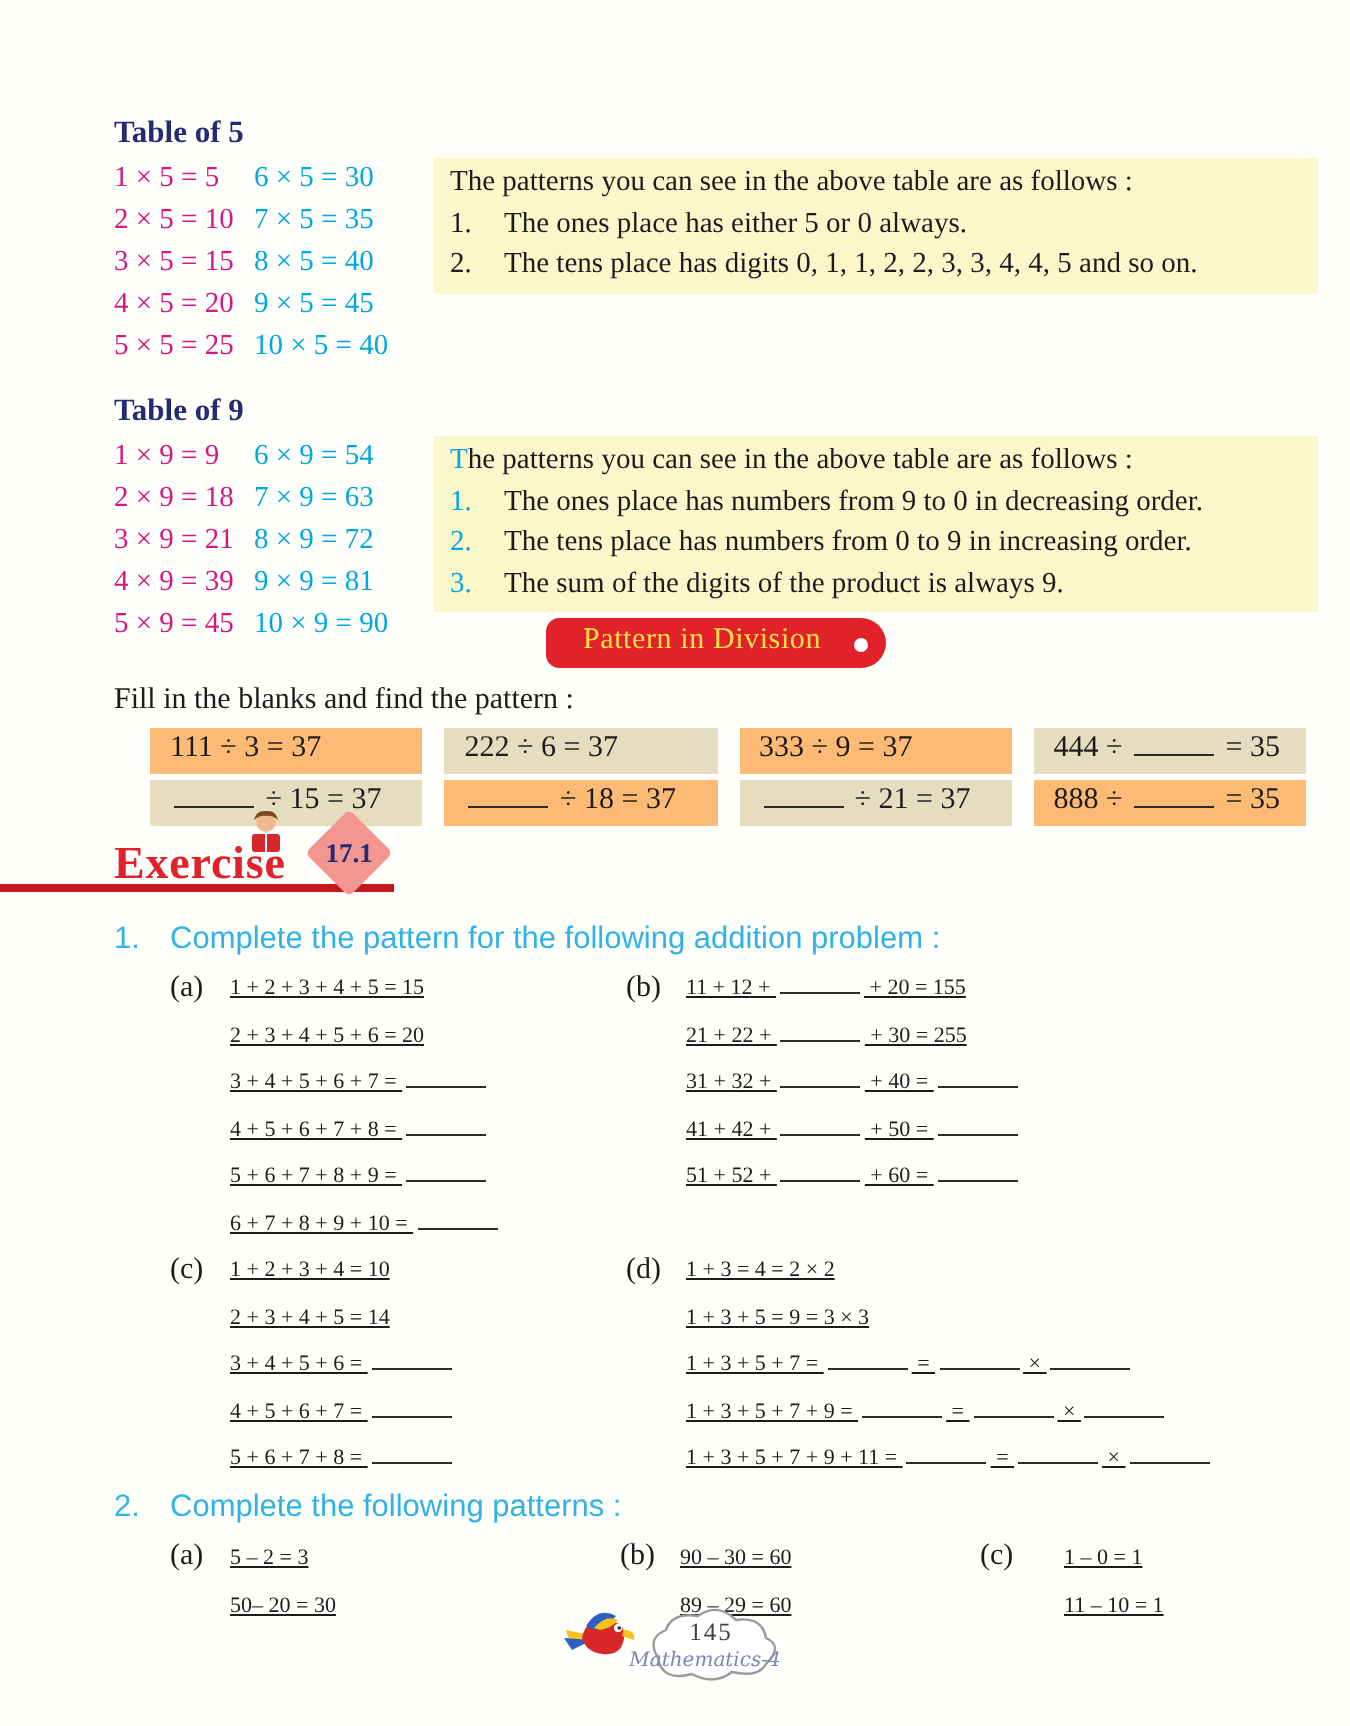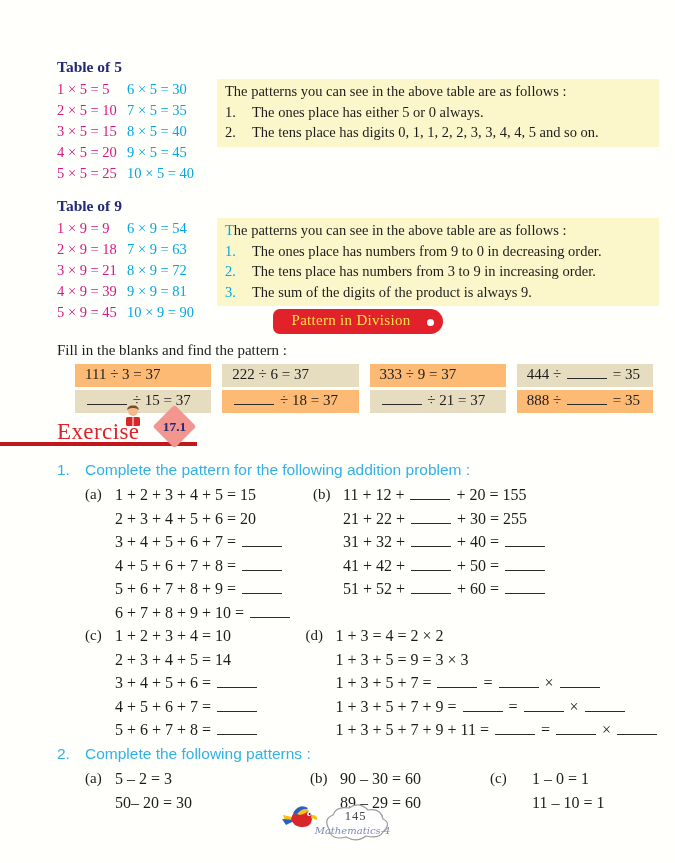--- a/index.html
+++ b/index.html
@@ -33,31 +33,31 @@
   .div-intro { font-size:15px; margin:8px 0 5px 0; }
   .div-grid { display:flex; flex-direction:column; gap:3px; margin-left:18px; margin-right:6px; }
   .div-row { display:flex; gap:11px; }
   .div-cell { flex:1; font-size:15px; line-height:21px; padding:0 6px 2px 10px; white-space:nowrap; }
   .tone-green { background:#fdba74; }
   .tone-tan { background:#e6dcbf; }
   .bl { display:inline-block; width:40px; height:12px; border-bottom:1px solid #2b2b2b; margin:0 2px; vertical-align:baseline; }
 
   .ex-head { position:relative; height:40px; margin-top:5px; }
   .ex-rule { position:absolute; left:-57px; top:24px; width:197px; height:4px; background:#c2181d; }
-  .ex-title { position:absolute; left:0; top:1px; font-size:23px; font-weight:normal; color:#e1222a; letter-spacing:0.4px; }
+  .ex-title { position:absolute; left:0; top:1px; font-size:23px; font-weight:bold; color:#e1222a; letter-spacing:0.4px; }
   .ex-kid { position:absolute; left:66px; top:-14px; }
   .diamond { position:absolute; left:102px; top:-7px; width:31px; height:31px; background:#f2968f; transform:rotate(45deg); border-radius:3px; }
   .diamond .inner { position:absolute; inset:0; transform:rotate(-45deg); display:flex; align-items:center; justify-content:center; color:#242a75; font-weight:bold; font-size:13.5px; }
 
   .q-head { display:flex; font-size:15.5px; color:#31b2e7; font-family:"Liberation Sans", sans-serif; margin:3px 0 4px 0; }
   .q-num { width:28px; flex-shrink:0; }
   .parts-row { display:flex; margin-left:28px; }
   .part { display:flex; align-items:flex-start; }
   .part-label { width:30px; flex-shrink:0; font-size:15px; line-height:23.5px; }
-  .lines .eq { font-size:16px; line-height:23.5px; white-space:nowrap; }
+  .lines .eq { font-size:11px; line-height:23.5px; white-space:nowrap;text-decoration:underline; }
   .part-a, .part-c { width:228px; }
   .part-b, .part-d { flex:1; }
   .q2 .lines .eq { line-height:24px; }
   .q2 .part-2a { width:225px; }
   .q2 .part-2b { width:180px; }
   .q2 .part-2c .part-label { width:42px; }
 
   .footer { position:absolute; left:0; right:0; bottom:16px; display:flex; justify-content:center; align-items:flex-start; }
   .cloud-wrap { position:relative; width:78px; height:46px; margin-left:-8px; }
   .cloud-num { position:absolute; left:0; right:0; top:8px; text-align:center; font-size:12.5px; color:#444; letter-spacing:1px; }
@@ -131,21 +131,21 @@
       <div class="callout-header"><span class="first-cyan">T</span><span>he patterns you can see in the above table are as follows :</span></div>
       <div>
 
           <div class="callout-item">
             <span class="num">1.</span>
             <span>The ones place has numbers from 9 to 0 in decreasing order.</span>
           </div>
 
           <div class="callout-item">
             <span class="num">2.</span>
-            <span>The tens place has numbers from 3 to 9 in increasing order.</span>
+            <span>The tens place has numbers from 0 to 9 in increasing order.</span>
           </div>
 
           <div class="callout-item">
             <span class="num">3.</span>
             <span>The sum of the digits of the product is always 9.</span>
           </div>
         </div>
     </div>
   </div>
 

